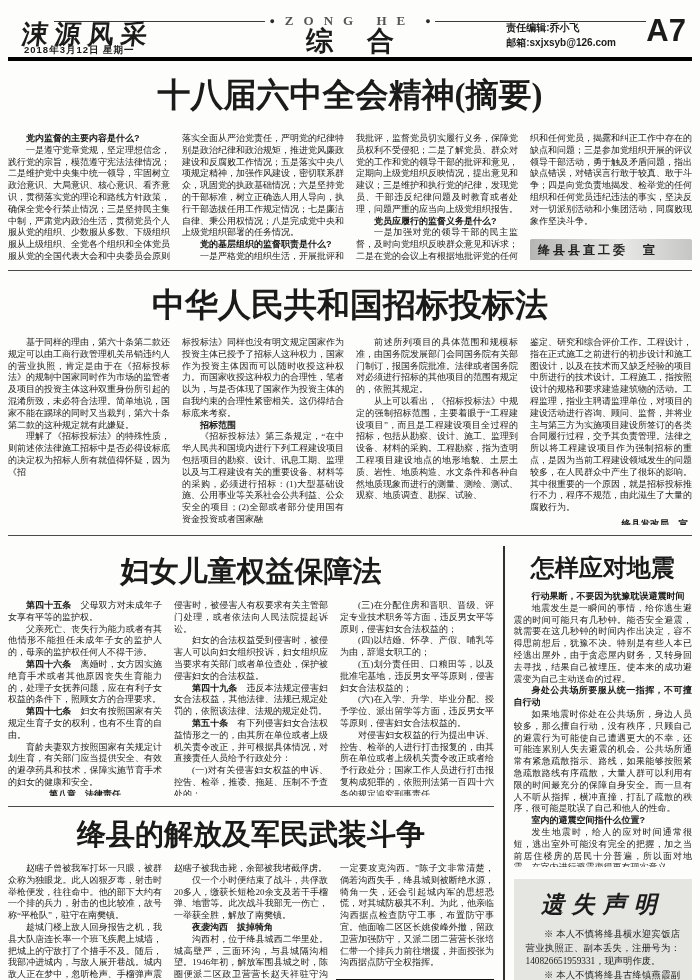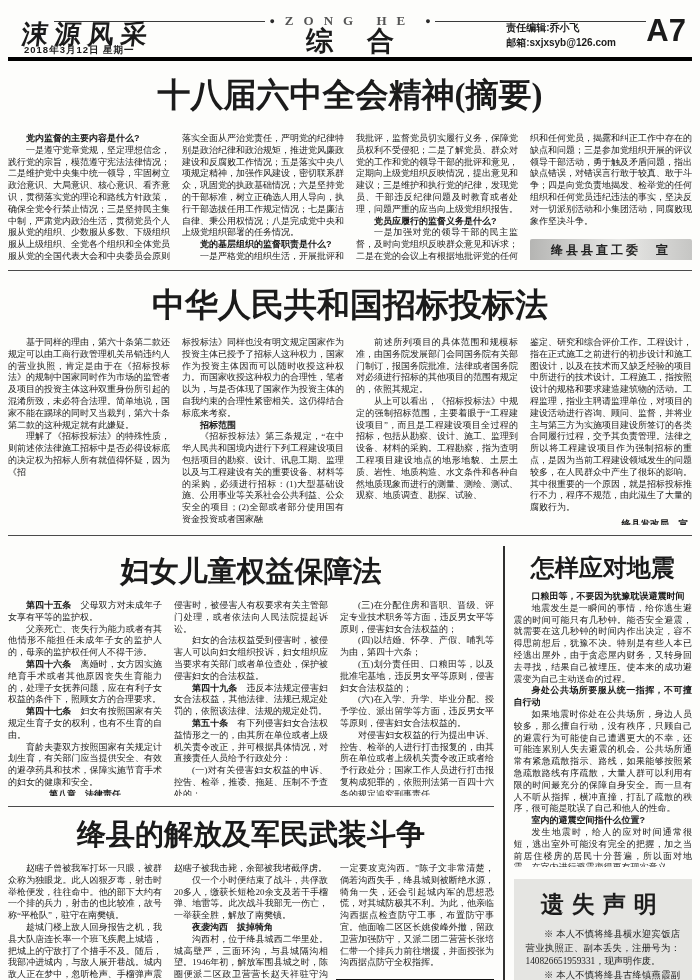--- a/index.html
+++ b/index.html
@@ -30,42 +30,42 @@
   .cols{display:flex;gap:12px;margin:0 8px;text-align:justify;}
   .col{flex:1;overflow:hidden;}
   .col p{margin:0;font-size:9px;line-height:11.8px;}
   .b-p{text-indent:2em;}
   .b-pc{text-indent:0;}
   .b-h{font-weight:bold;text-indent:2em;font-family:"Liberation Sans",sans-serif;}
   .b-hc{font-weight:bold;text-align:center;font-family:"Liberation Sans",sans-serif;}
   .b-sig{text-align:right;font-weight:bold;font-family:"Liberation Sans",sans-serif;
         margin-top:4px !important;padding-right:4px;font-size:9.5px !important;}
   .b-stamp{margin-top:12px !important;background:linear-gradient(90deg,#b5b5b3,#e9e9e7 55%,#c6c6c4);
-        color:#222;text-align:center;font-weight:bold;font-family:"Liberation Sans",sans-serif;
-        font-size:12px !important;letter-spacing:3px;padding:6px 0;border-radius:2px;text-indent:0;}
+        color:#222;font-weight:bold;font-family:"Liberation Sans",sans-serif;
+        font-size:12px !important;letter-spacing:3px;padding:6px 8px;border-radius:2px;text-indent:0;}
   .rule{border:none;border-top:1.5px solid #4a4a4a;margin:10px 8px 8px;}
   
   #a1-cols{height:127px;margin-top:15px;}
   #a2-cols{height:188px;}
   #a3-cols{height:196px;}
   #a5-cols{height:180px;}
   
   .lower{display:flex;margin:2px 8px 0;}
   .lower-left{width:486px;}
   .vrule{width:1.5px;background:#2f2f2f;margin:2px 9px 0 9px;}
   .lower-right{flex:1;min-width:0;}
   .lower-left .rule{margin-left:0;margin-right:0;}
   .lower-left .cols{margin:0;}
   #a5{position:relative;}
   
   #a4-cols .col{height:276px;}
   #a4-cols{margin:0;}
   
   .lossbox{margin-top:12px;background:#e5e5e2;padding:8px 12px 10px;height:112px;}
-  .loss-title{text-align:center;font-weight:bold;font-size:23px;letter-spacing:8px;margin:2px 0 8px;}
+  .loss-title{text-align:center;font-weight:bold;font-size:23px;letter-spacing:8px;margin:2px 0 8px;font-style:italic;}
   .loss-item{margin:0;font-size:9.3px;line-height:13.5px;text-indent:2em;text-align:justify;}
   
   .party-box{position:absolute;right:0;bottom:2px;width:158px;height:62px;border:2px solid #111;
         background:#fdfdfb;display:flex;padding:3px;gap:5px;box-sizing:border-box;}
   .seal{width:44px;background:#979795;border-radius:10px 16px 8px 14px;color:#fff;
         writing-mode:vertical-rl;display:flex;justify-content:center;gap:3px;
         font-family:"Liberation Sans",sans-serif;font-weight:bold;font-size:10.5px;
         letter-spacing:2px;padding:3px 0;text-align:center;}
   .party-main{flex:1;display:flex;flex-direction:column;min-width:0;}
   .party-title{font-family:"Liberation Sans",sans-serif;font-weight:bold;font-size:16.5px;
@@ -159,21 +159,21 @@
             </div>
             <div class="col">
               <p class="b-pc">侵害时，被侵害人有权要求有关主管部门处理，或者依法向人民法院提起诉讼。</p>
               <p class="b-p">妇女的合法权益受到侵害时，被侵害人可以向妇女组织投诉，妇女组织应当要求有关部门或者单位查处，保护被侵害妇女的合法权益。</p>
               <p class="b-p"><b>第四十九条</b>　违反本法规定侵害妇女合法权益，其他法律、法规已规定处罚的，依照该法律、法规的规定处罚。</p>
               <p class="b-p"><b>第五十条</b>　有下列侵害妇女合法权益情形之一的，由其所在单位或者上级机关责令改正，并可根据具体情况，对直接责任人员给予行政处分：</p>
               <p class="b-p">(一)对有关侵害妇女权益的申诉、控告、检举，推诿、拖延、压制不予查处的；</p>
             </div>
             <div class="col">
               <p class="b-p">(三)在分配住房和晋职、晋级、评定专业技术职务等方面，违反男女平等原则，侵害妇女合法权益的；</p>
-              <p class="b-p">(四)以结婚、怀孕、产假、哺乳等为由，第四十六条；</p>
+              <p class="b-p">(四)以结婚、怀孕、产假、哺乳等为由，辞退女职工的；</p>
               <p class="b-p">(五)划分责任田、口粮田等，以及批准宅基地，违反男女平等原则，侵害妇女合法权益的；</p>
               <p class="b-p">(六)在入学、升学、毕业分配、授予学位、派出留学等方面，违反男女平等原则，侵害妇女合法权益的。</p>
               <p class="b-p">对侵害妇女权益的行为提出申诉、控告、检举的人进行打击报复的，由其所在单位或者上级机关责令改正或者给予行政处分；国家工作人员进行打击报复构成犯罪的，依照刑法第一百四十六条的规定追究刑事责任。</p>
             </div>
           </div>
       </section>
 
       <hr class="rule">
 
       <section id="a5">
@@ -206,21 +206,21 @@
       </section>
     </div>
 
     <div class="vrule"></div>
 
     <div class="lower-right">
       <section id="a4">
         <h1 class="art-title t-m">怎样应对地震</h1>
         <div class="cols" id="a4-cols">
             <div class="col">
-              <p class="b-h">口粮田等，不要因为犹豫耽误避震时间</p>
+              <p class="b-h">行动果断，不要因为犹豫耽误避震时间</p>
               <p class="b-p">地震发生是一瞬间的事情，给你逃生避震的时间可能只有几秒钟。能否安全避震，就需要在这几秒钟的时间内作出决定，容不得思前想后，犹豫不决。特别是有些人本已经逃出屋外，由于贪恋屋内财务，又转身回去寻找，结果自己被埋压。使本来的成功避震变为自己主动送命的过程。</p>
               <p class="b-h">身处公共场所要服从统一指挥，不可擅自行动</p>
               <p class="b-p">如果地震时你处在公共场所，身边人员较多，那么擅自行动，没有秩序，只顾自己的避震行为可能使自己遭遇更大的不幸，还可能连累别人失去避震的机会。公共场所通常有紧急疏散指示、路线，如果能够按照紧急疏散路线有序疏散，大量人群可以利用有限的时间最充分的保障自身安全。而一旦有人不听从指挥，横冲直撞，打乱了疏散的秩序，很可能是耽误了自己和他人的性命。</p>
               <p class="b-h">室内的避震空间指什么位置?</p>
               <p class="b-p">发生地震时，给人的应对时间通常很短，逃出室外可能没有完全的把握，加之当前居住楼房的居民十分普遍，所以面对地震，在室内进行避震变得更有现实意义。</p>
             </div>
           </div>
       </section>
 
       <div class="lossbox">

